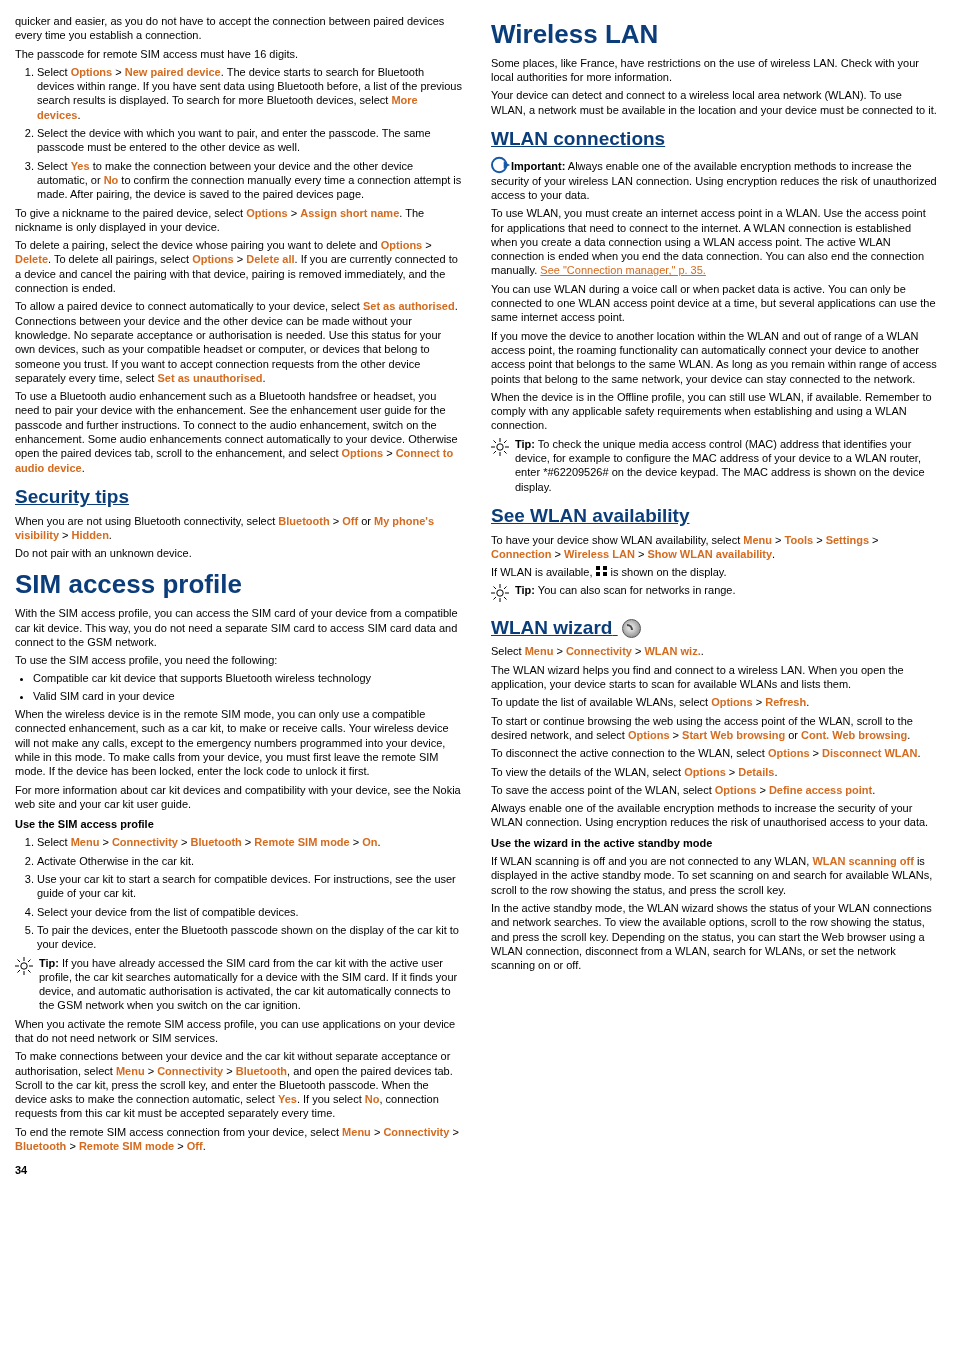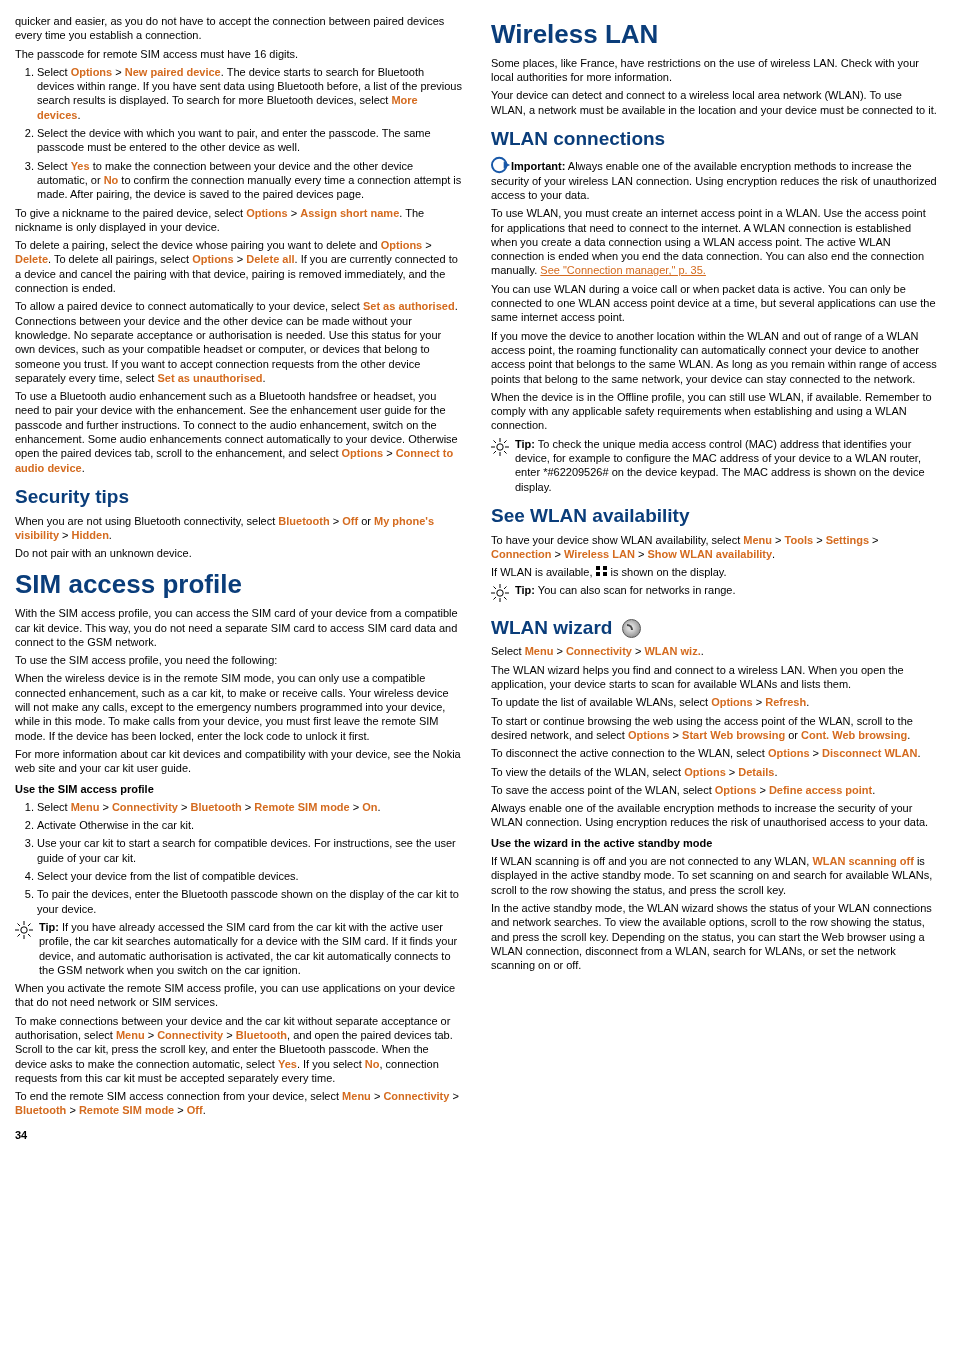--- a/index.html
+++ b/index.html
@@ -1,19 +1,19 @@
 <!DOCTYPE html>
 <html><head>
 <meta charset="utf-8">
 <style>
 body { font-family: Arial, Helvetica, sans-serif; font-size: 11px; margin: 0; padding: 10px 15px; color: #000; line-height: 1.3; }
 .page { display: flex; gap: 28px; }
 .col { flex: 1; min-width: 0; }
 h1 { font-family: Arial, sans-serif; font-weight: bold; color: #0a3d7a; font-size: 26px; margin: 8px 0 4px; }
-h2 { font-family: Arial, sans-serif; font-weight: bold; color: #0a3d7a; font-size: 19px; margin: 10px 0 4px; }
+h2 { font-family: Arial, sans-serif; font-weight: bold; color: #0a3d7a; font-size: 19px; margin: 10px 0 4px; text-decoration: underline; }
 h3 { font-weight: bold; font-size: 11px; margin: 6px 0 2px; }
 p { margin: 4px 0; }
 ol { margin: 4px 0; padding-left: 22px; }
 ol li { margin-bottom: 4px; }
 ul { margin: 4px 0; padding-left: 18px; list-style-type: disc; }
 ul li { margin-bottom: 3px; }
 .link { color: #d46b1f; font-weight: bold; }
 .ulink { color: #d46b1f; font-weight: normal; text-decoration: underline; }
 .gt { color: #000; font-weight: normal; }
 .note { display: flex; gap: 6px; margin: 4px 0; }
@@ -46,20 +46,24 @@
   <p><span>To allow a paired device to connect automatically to your device, select </span><span class="link">Set as authorised</span><span>. Connections between your device and the other device can be made without your knowledge. No separate acceptance or authorisation is needed. Use this status for your own devices, such as your compatible headset or computer, or devices that belong to someone you trust. If you want to accept connection requests from the other device separately every time, select </span><span class="link">Set as unauthorised</span><span>.</span></p>
   <p><span>To use a Bluetooth audio enhancement such as a Bluetooth handsfree or headset, you need to pair your device with the enhancement. See the enhancement user guide for the passcode and further instructions. To connect to the audio enhancement, switch on the enhancement. Some audio enhancements connect automatically to your device. Otherwise open the paired devices tab, scroll to the enhancement, and select </span><span class="link">Options</span><span class="gt"> &gt; </span><span class="link">Connect to audio device</span><span>.</span></p>
 
   <h2>Security tips</h2>
   <p><span>When you are not using Bluetooth connectivity, select </span><span class="link">Bluetooth</span><span class="gt"> &gt; </span><span class="link">Off</span><span> or </span><span class="link">My phone's visibility</span><span class="gt"> &gt; </span><span class="link">Hidden</span><span>.</span></p>
   <p>Do not pair with an unknown device.</p>
 
   <h1>SIM access profile</h1>
   <p>With the SIM access profile, you can access the SIM card of your device from a compatible car kit device. This way, you do not need a separate SIM card to access SIM card data and connect to the GSM network.</p>
   <p>To use the SIM access profile, you need the following:</p>
+  <ul>
+    <li>Compatible car kit device that supports Bluetooth wireless technology</li>
+    <li>Valid SIM card in your device</li>
+  </ul>
   <p>When the wireless device is in the remote SIM mode, you can only use a compatible connected enhancement, such as a car kit, to make or receive calls. Your wireless device will not make any calls, except to the emergency numbers programmed into your device, while in this mode. To make calls from your device, you must first leave the remote SIM mode. If the device has been locked, enter the lock code to unlock it first.</p>
   <p>For more information about car kit devices and compatibility with your device, see the Nokia web site and your car kit user guide.</p>
   <h3>Use the SIM access profile</h3>
   <ol>
     <li><span>Select </span><span class="link">Menu</span><span class="gt"> &gt; </span><span class="link">Connectivity</span><span class="gt"> &gt; </span><span class="link">Bluetooth</span><span class="gt"> &gt; </span><span class="link">Remote SIM mode</span><span class="gt"> &gt; </span><span class="link">On</span><span>.</span></li>
     <li>Activate Otherwise in the car kit.</li>
     <li>Use your car kit to start a search for compatible devices. For instructions, see the user guide of your car kit.</li>
     <li>Select your device from the list of compatible devices.</li>
     <li>To pair the devices, enter the Bluetooth passcode shown on the display of the car kit to your device.</li>
   </ol>

